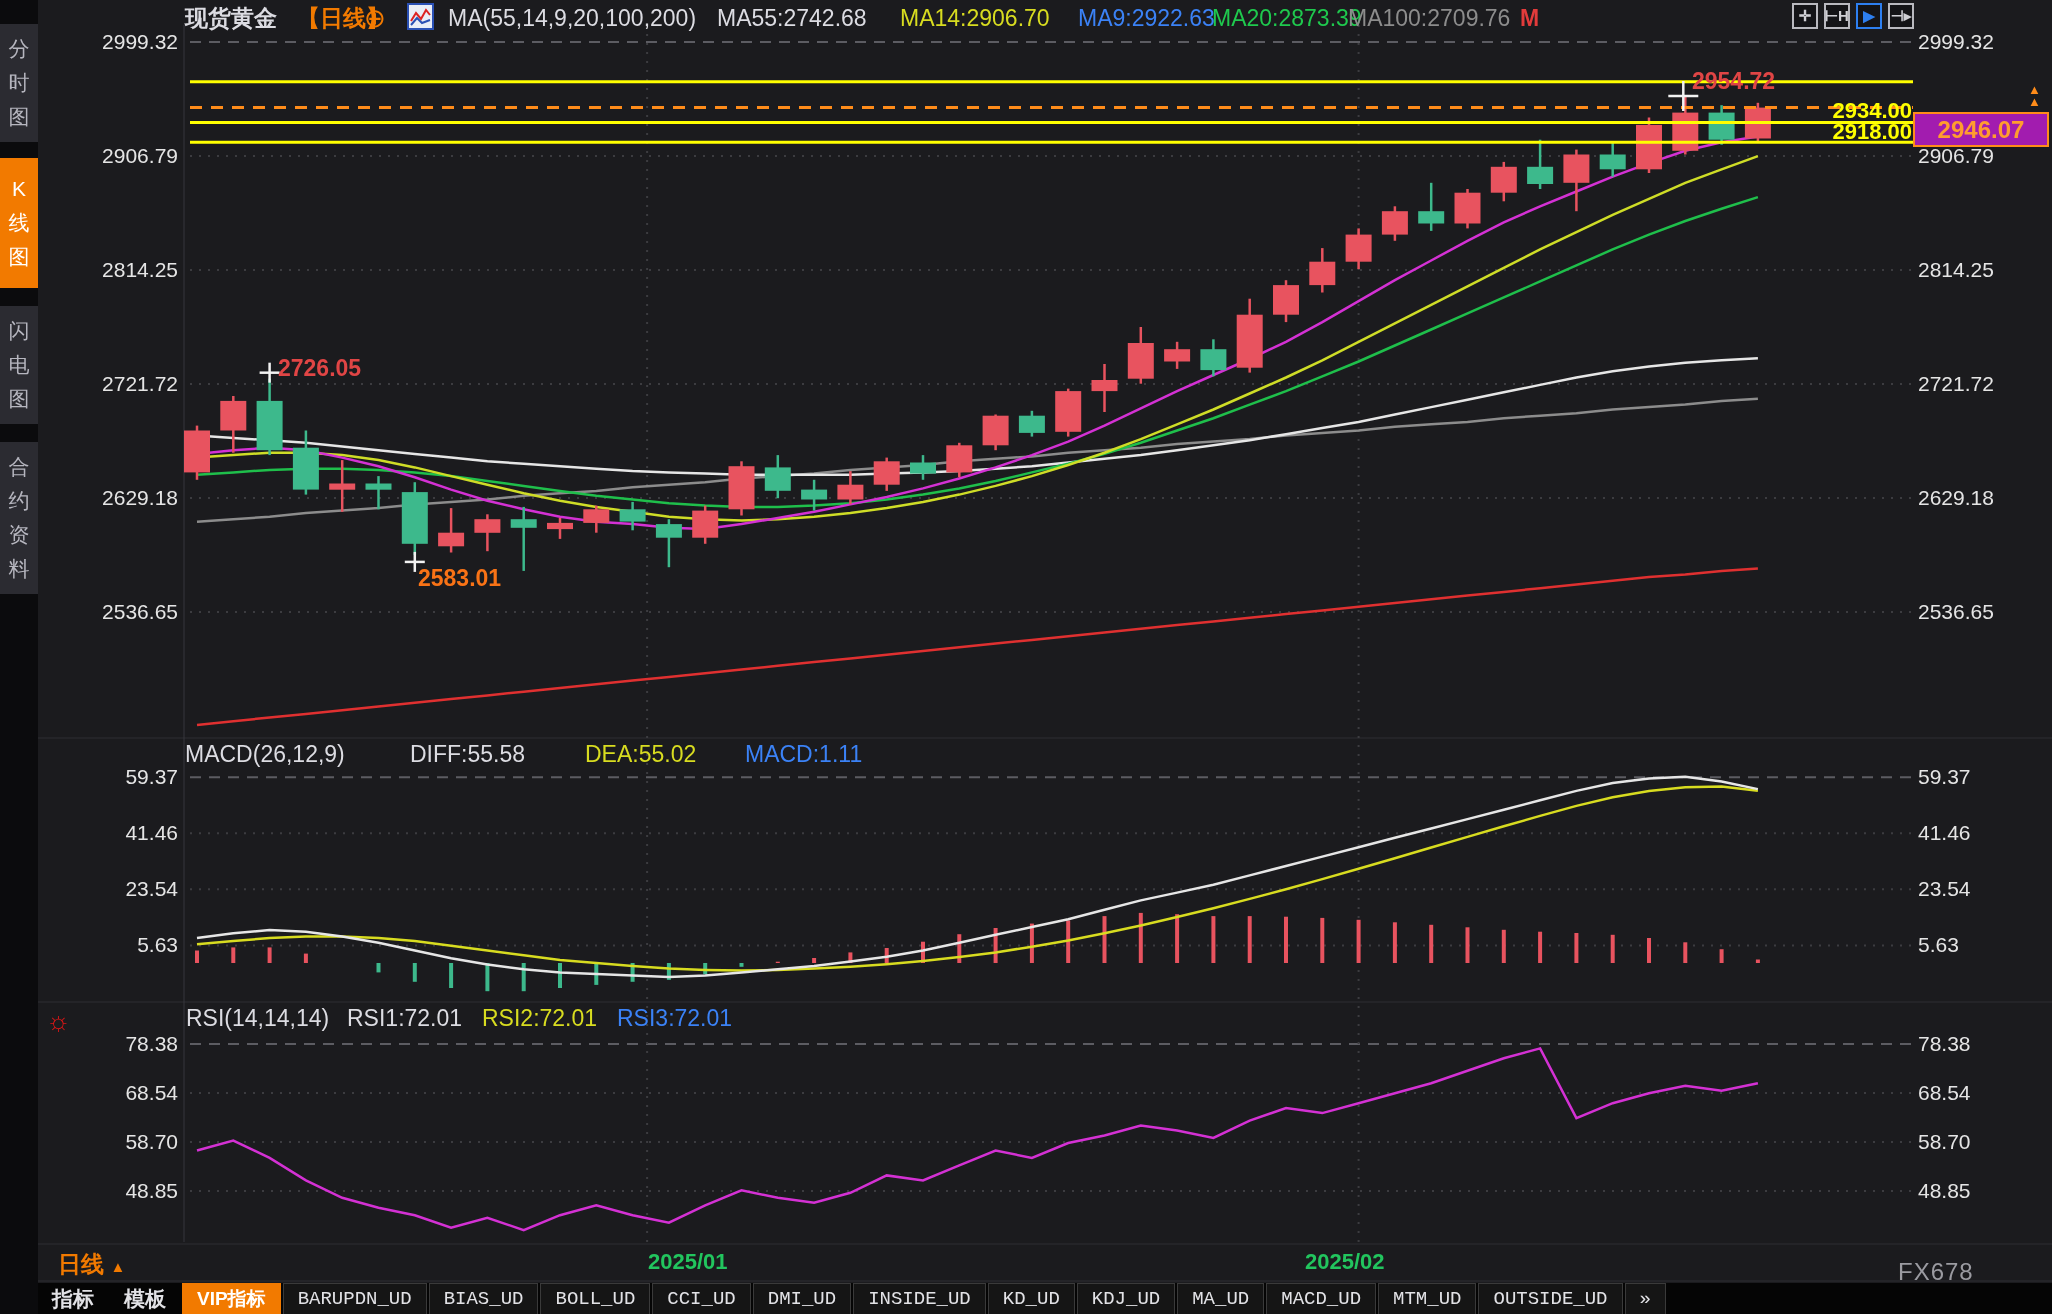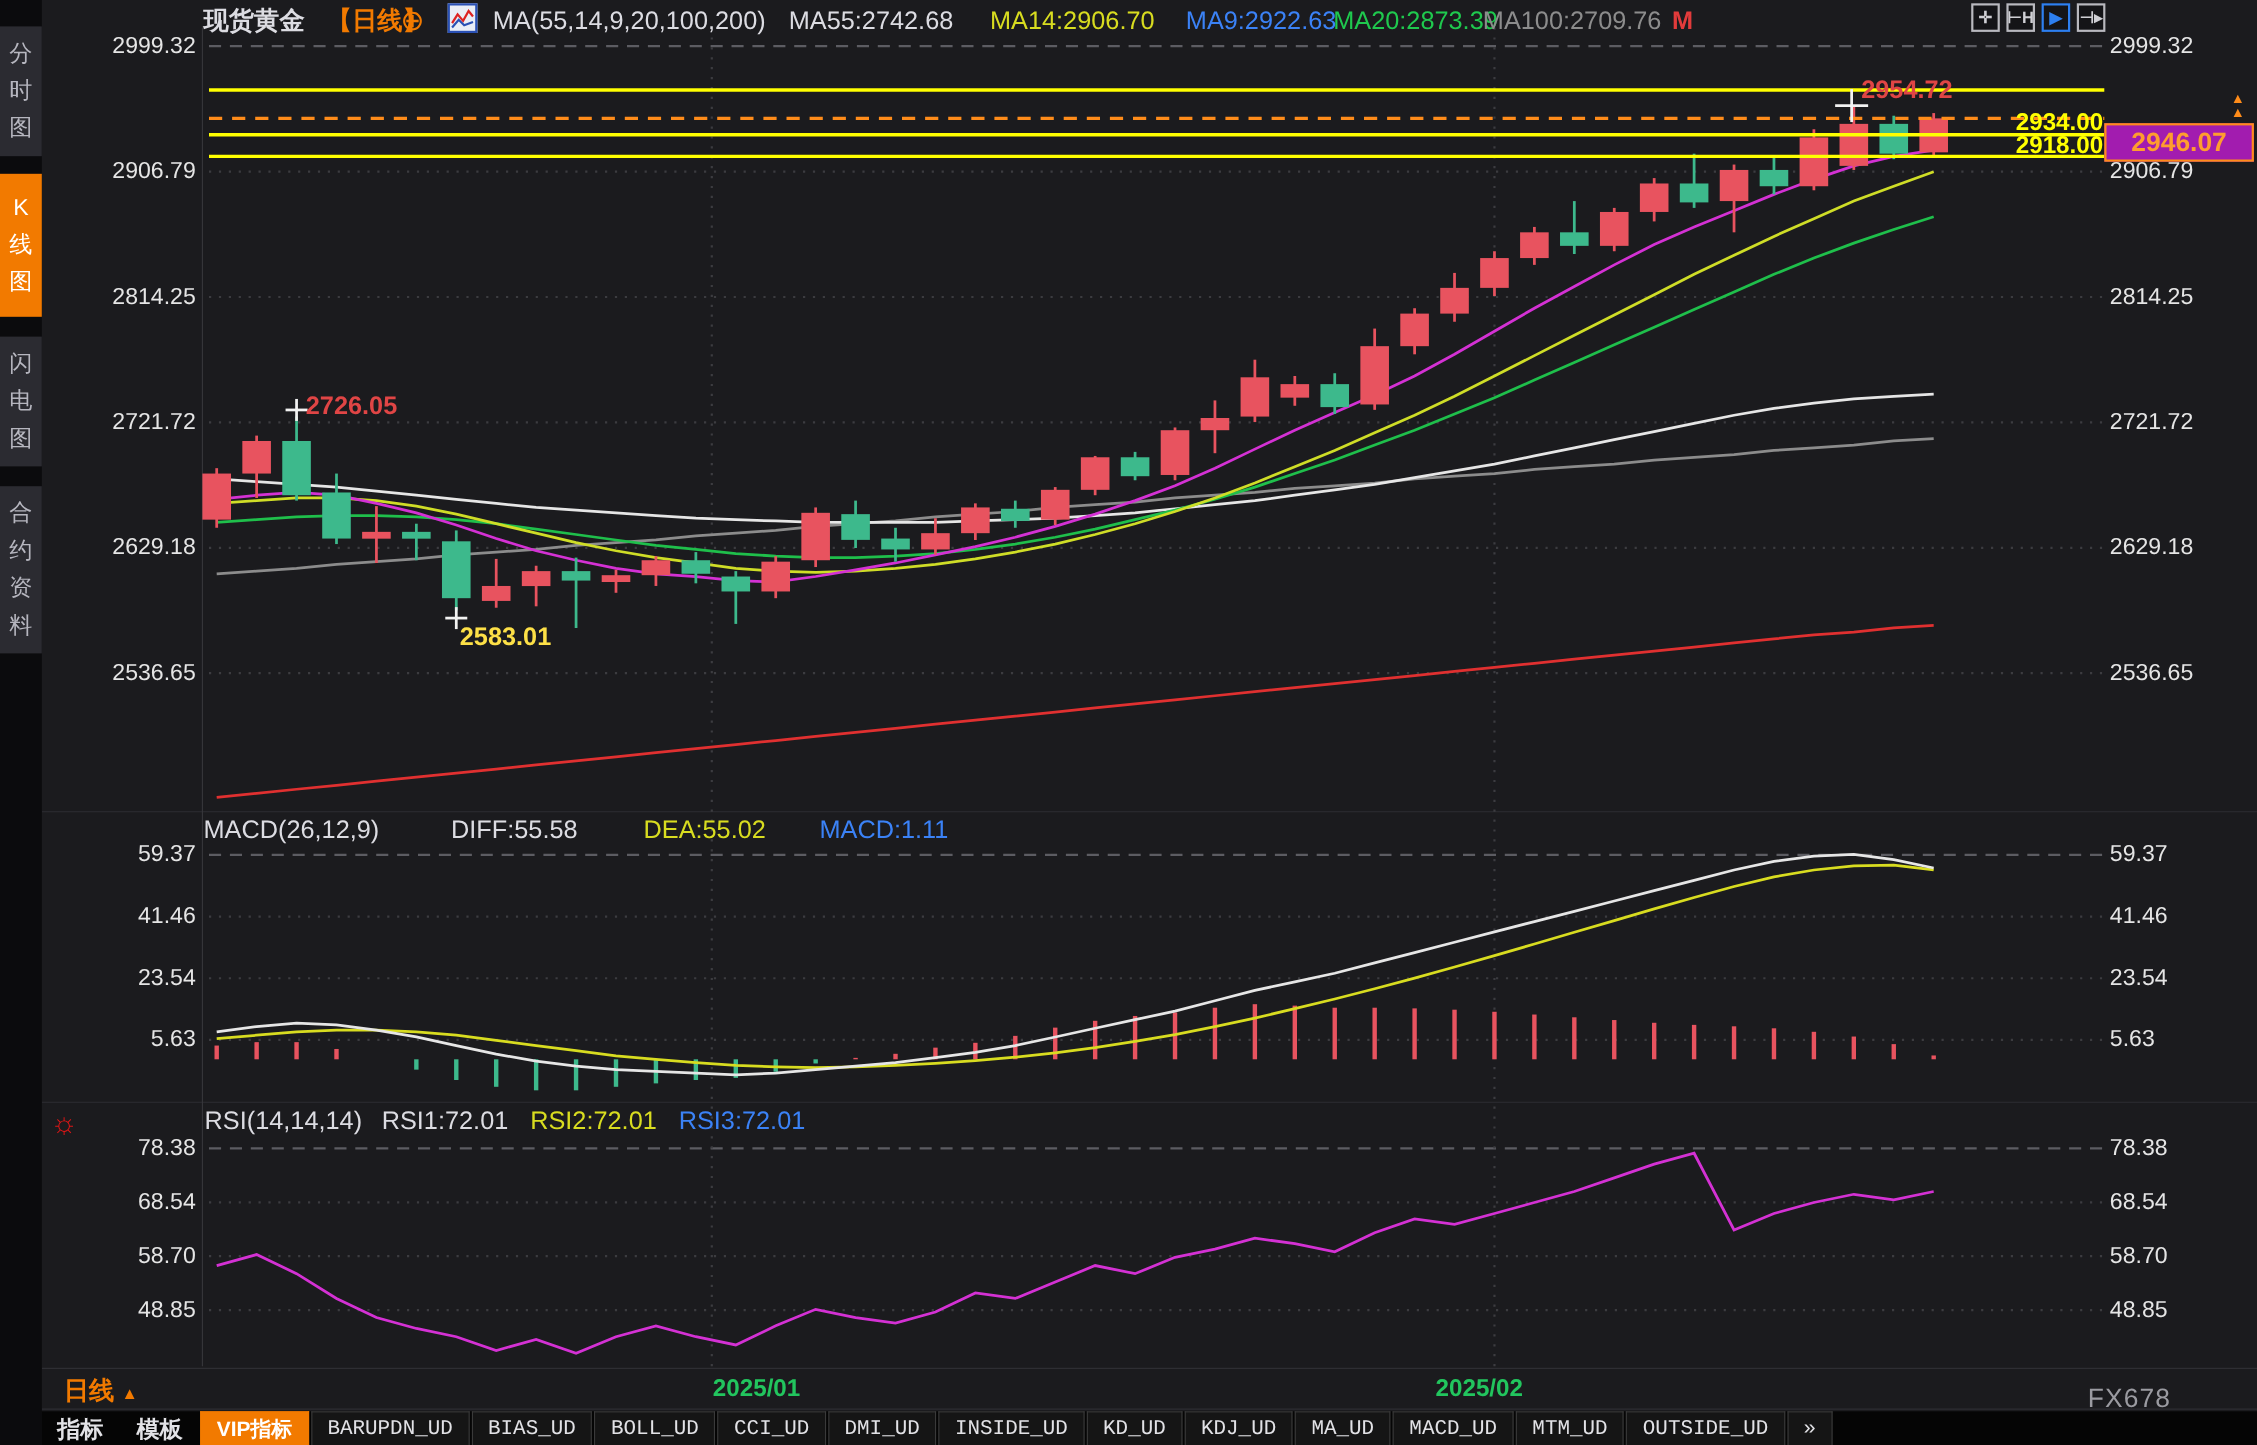--- a/index.html
+++ b/index.html
@@ -290,21 +290,21 @@
   <span class="abs hdr red" style="left:1520px;font-weight:bold;">M</span>
 
   <div id="toolbar-icons">
       <div class="tool-ic" style="left:1792px">✛</div>
       <div class="tool-ic" style="left:1824px">⊢H</div>
       <div class="tool-ic active" style="left:1856px">▶</div>
       <div class="tool-ic" style="left:1888px">⊣▸</div>
     </div>
 
   <span class="abs annot" style="left:278px;top:355px;color:#e04545;">2726.05</span>
-  <span class="abs annot" style="left:418px;top:565px;color:#fde047;">2583.01</span>
+  <span class="abs annot" style="left:418px;top:565px;color:#f97316;">2583.01</span>
   <span class="abs annot" style="left:1692px;top:68px;color:#e04545;">2954.72</span>
 
   <span class="abs lvl-label" style="top:98px;">2934.00</span>
   <span class="abs lvl-label" style="top:119px;">2918.00</span>
 
   <div class="abs" id="price-badge">2946.07</div>
   <div class="abs" id="badge-arrows">▲<br>▲</div>
 
   <span class="abs hdr w" style="left:185px;top:740px;">MACD(26,12,9)</span>
   <span class="abs hdr w" style="left:410px;top:740px;">DIFF:55.58</span>

